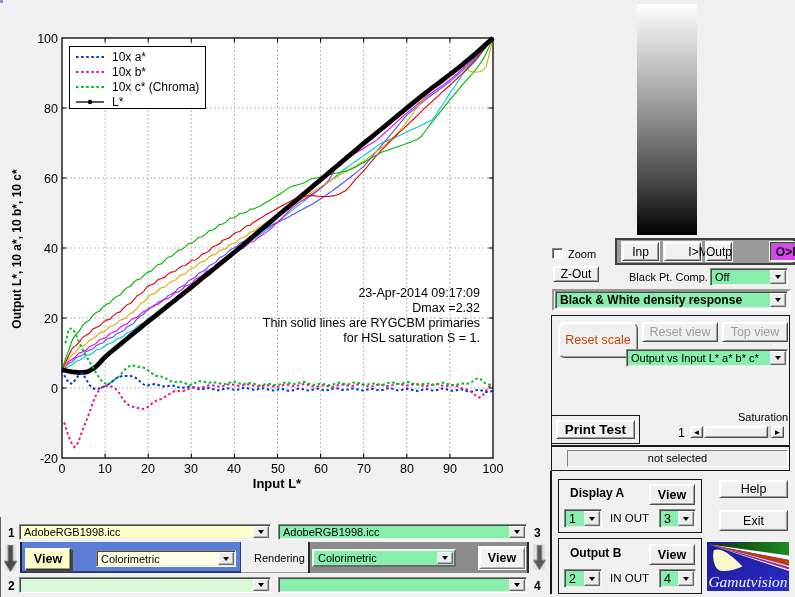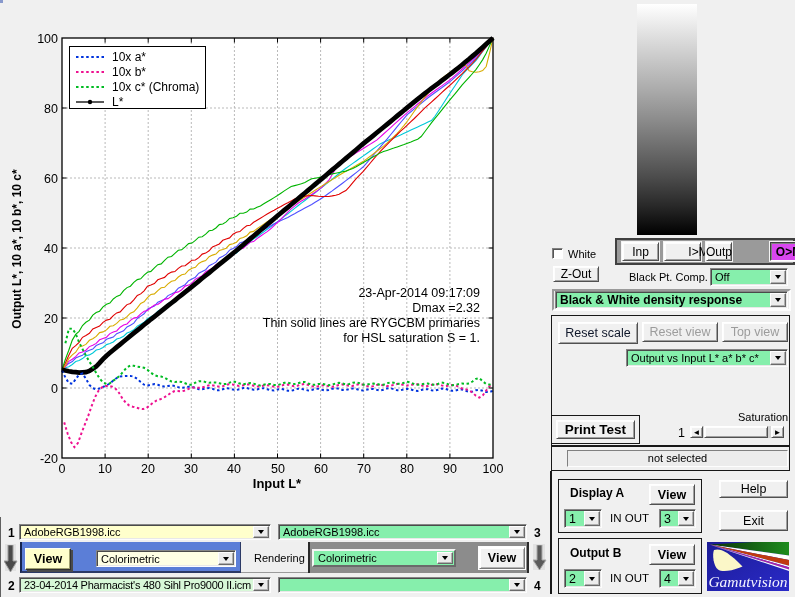--- a/index.html
+++ b/index.html
@@ -122,21 +122,21 @@
 <g fill="#000" font-size="13px" font-weight="bold" font-family="Liberation Sans">
 <text x="277" y="488" text-anchor="middle">Input L*</text>
 <text x="20.5" y="249" font-size="12px" text-anchor="middle" transform="rotate(-90 20.5 249)">Output L*, 10 a*, 10 b*, 10 c*</text>
 </g>
 </svg>
 
 <div class="abs" style="left:637px;top:4px;width:60px;height:231px;background:linear-gradient(to bottom,
  #ffffff 0%, #e2e2e2 12.5%, #c6c6c6 25%, #aaaaaa 37.5%, #8c8c8c 50%, #6c6c6c 62.5%, #4c4c4c 75%, #282828 87.5%, #000000 100%);"></div>
 
 <div class="sunk" style="left:552px;top:248px;width:11px;height:11px;background:#fff;"></div>
-<div class="abs" style="left:568px;top:248px;">White</div>
+<div class="abs" style="left:568px;top:248px;">Zoom</div>
 
 <div class="abs" style="left:615px;top:238px;width:180px;height:27px;background:#9a9a9a;border:2px solid #404040;"></div>
 <div class="btn" style="left:622px;top:242px;width:37px;height:19px;font-size:12px;box-shadow:0 0 0 1px #f4f4f4, inset 1px 1px 0 #fdfdfd, inset -1px -1px 0 #a0a0a0;">Inp</div>
 <div class="btn" style="left:664px;top:242px;width:37px;height:19px;font-size:12px;box-shadow:0 0 0 1px #f4f4f4, inset 1px 1px 0 #fdfdfd, inset -1px -1px 0 #a0a0a0;padding-left:32px;">I&gt;M</div>
 <div class="btn" style="left:706px;top:242px;width:26px;height:19px;font-size:12px;box-shadow:0 0 0 1px #f4f4f4, inset 1px 1px 0 #fdfdfd, inset -1px -1px 0 #a0a0a0;">Outp</div>
 <div class="btn" style="left:770px;top:242px;width:38px;height:19px;font-size:12px;font-weight:bold;background:#d946ef;border-color:#404040 #fff #fff #404040;box-shadow:0 0 0 1px #f4f4f4, inset 1px 1px 0 #808080;">O&gt;M</div>
 
 <div class="btn" style="left:553px;top:266px;width:46px;height:16px;font-size:12px;">Z-Out</div>
 <div class="abs" style="left:629px;top:271px;">Black Pt. Comp.</div>
 <div class="combo" style="left:710px;top:268px;width:78px;height:18px;">
@@ -148,21 +148,21 @@
 
 <div class="abs" style="left:552px;top:289px;width:239px;height:22px;background:#ececec;border:2px solid;border-color:#9a9a9a #fdfdfd #fdfdfd #9a9a9a;"></div>
 <div class="combo" style="left:555px;top:291px;width:233px;height:18px;font-weight:bold;font-size:12px;">
     <span class="txt">Black &amp; White density response</span>
     <span class="carr">
       <span class="tri"></span>
     </span>
   </div>
 
 <div class="abs" style="left:551px;top:315px;width:239px;height:131px;border:1.5px solid #181818;"></div>
-<div class="btn" style="left:558px;top:322px;width:80px;height:22px;color:#0f172a;font-size:12.5px;">Reset scale</div>
+<div class="btn" style="left:558px;top:322px;width:80px;height:36px;color:#c2410c;font-size:12.5px;border-radius:7px;">Reset scale</div>
 <div class="btn" style="left:642px;top:322px;width:76px;height:20px;color:#9c9c9c;font-size:12.5px;">Reset view</div>
 <div class="btn" style="left:722px;top:322px;width:66px;height:20px;color:#9c9c9c;font-size:12.5px;">Top view</div>
 <div class="combo" style="left:626px;top:349px;width:162px;height:18px;">
     <span class="txt">Output vs Input L* a* b* c*</span>
     <span class="carr">
       <span class="tri"></span>
     </span>
   </div>
 <div class="abs" style="left:738px;top:411px;">Saturation</div>
 <div class="abs" style="left:551px;top:415px;width:89px;height:29px;border:1.5px solid #181818;background:#f0f0f0;"></div>
@@ -278,21 +278,20 @@
       <span class="tri"></span>
     </span>
   </div>
 <div class="abs" style="left:479px;top:547px;width:46px;height:22px;background:#f2f2f2;border:1px solid;border-color:#ffffff #787878 #787878 #ffffff;box-shadow:0 0 0 1px #fdfdfd, inset 1px 1px 0 #fff, inset -1px -1px 0 #b4b4b4;display:flex;align-items:center;justify-content:center;font-weight:bold;font-size:12.5px;">View</div>
 <svg class="abs" style="left:533px;top:545px;" width="14" height="26">
     <polygon points="4,0 9,0 9,15 13,15 6.5,25 0,15 4,15" fill="#5a5a5a" stroke="#a8a8a8" stroke-width="1"></polygon>
   </svg>
 
 <div class="abs" style="left:8px;top:579px;font-weight:bold;font-size:12px;">2</div>
 <div class="combo" style="left:19px;top:577px;width:252px;height:16px;background:#d8f8d8;">
-    <span class="txt" style="letter-spacing:-0.25px;">23-04-2014 Pharmacist's 480 Sihl Pro9000 II.icm</span>
     <span class="carr">
       <span class="tri"></span>
     </span>
   </div>
 <div class="combo" style="left:278px;top:577px;width:249px;height:16px;">
     <span class="carr">
       <span class="tri"></span>
     </span>
   </div>
 <div class="abs" style="left:534px;top:579px;font-weight:bold;font-size:12px;">4</div>

